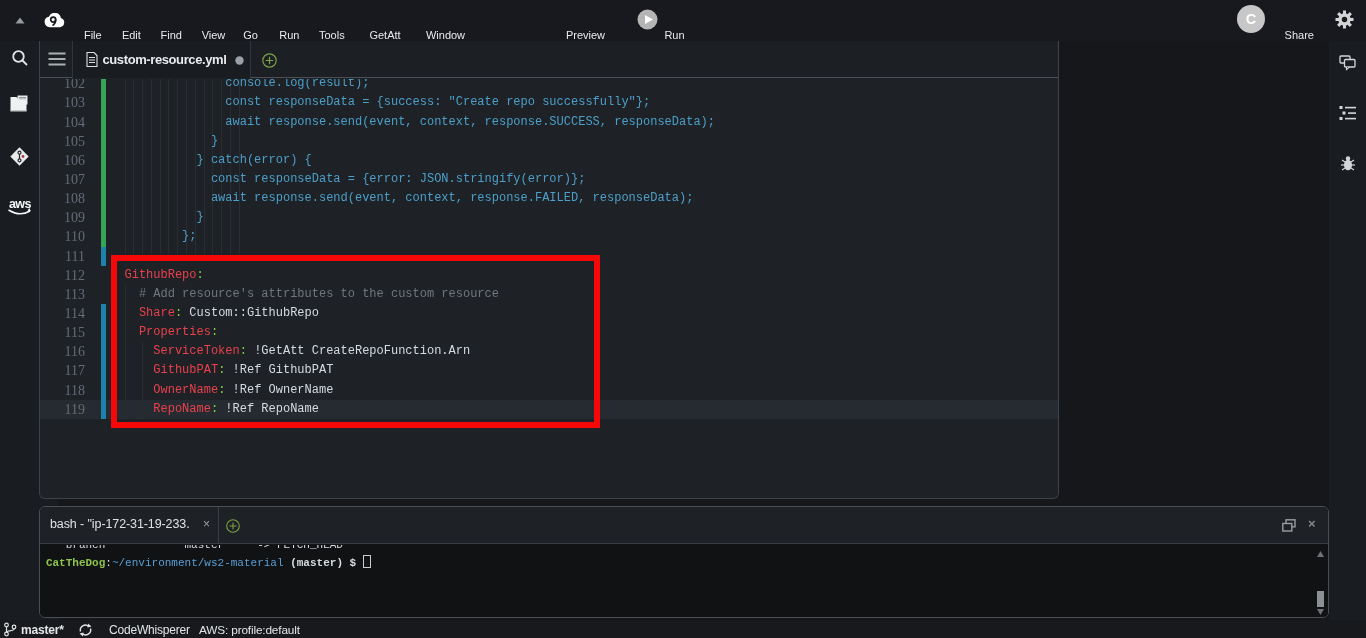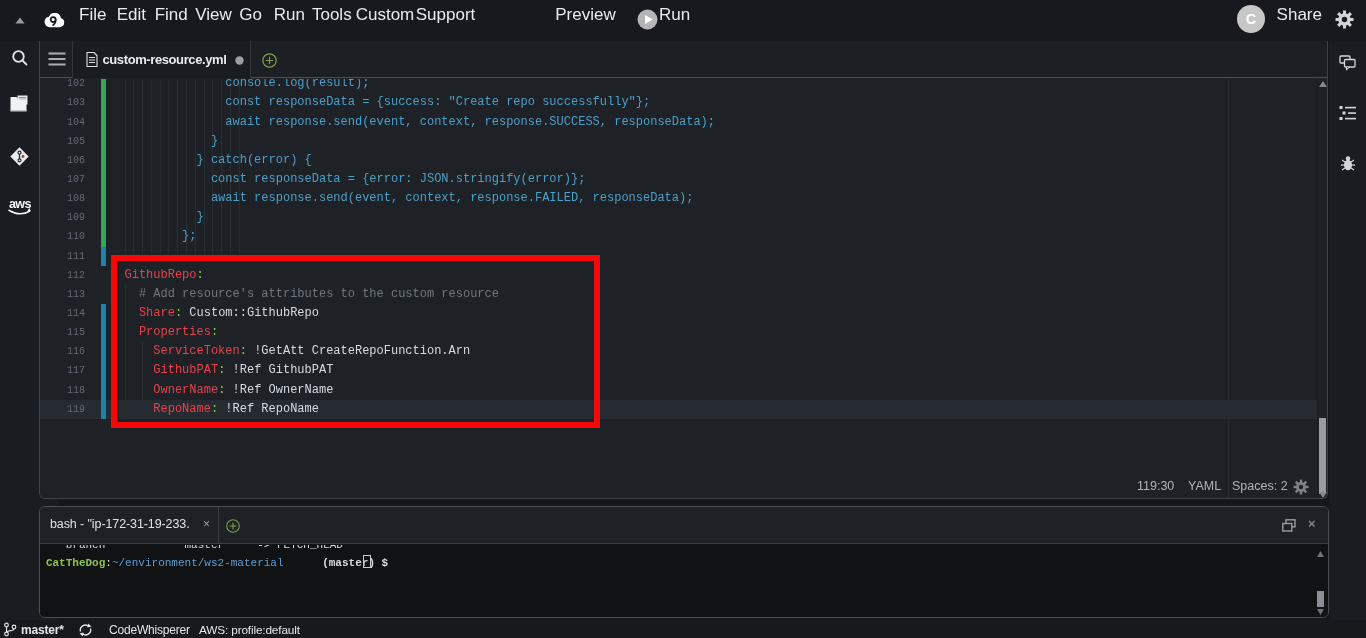--- a/index.html
+++ b/index.html
@@ -3,42 +3,42 @@
 <meta charset="utf-8">
 <style>
   * { margin:0; padding:0; box-sizing:border-box; }
   html,body { width:1366px; height:638px; background:#16181c; overflow:hidden;
     font-family:"Liberation Sans", sans-serif; }
   .abs { position:absolute; }
   #root { position:relative; width:1366px; height:638px; background:#15171b; }
 
   
   #menubar { position:absolute; left:0; top:0; width:1366px; height:41px; background:#17191e; }
-  .mitem { position:absolute; top:5px; transform:translateX(-50%); color:#e8eaed; font-size:17px; white-space:nowrap;text-align:right; }
+  .mitem { position:absolute; top:29px; transform:translateX(-50%); color:#e8eaed; font-size:11px; white-space:nowrap;text-align:right; }
 
   
   #leftbar { position:absolute; left:0; top:41px; width:58px; height:579px; background:#191c21; }
   
   #rightbar { position:absolute; left:1329px; top:41px; width:37px; height:579px; background:#191c21; }
 
   
-  #epanel { position:absolute; left:39px; top:41px; width:1289px; height:458px;
+  #epanel { position:absolute; left:39px; top:41px; width:1020px; height:458px;
     background:#1e2227; border:1px solid #3e434a; border-top:none;
     border-radius:0 0 6px 6px; overflow:hidden; }
   #tabrow { position:absolute; left:0; top:0; width:1287px; height:37px; background:#1c2024;
     border-bottom:1px solid #4a4e55; }
   #tabmenu { position:absolute; left:0; top:0; width:33px; height:37px; border-right:1px solid #32363c; }
   #tab1 { position:absolute; left:33px; top:0; width:178px; height:37px; background:#191d21; border-right:1px solid #32363c; }
   .tabtitle { position:absolute; left:29.5px; top:11px; color:#e9ebee; font-size:13px; font-weight:bold; white-space:nowrap; letter-spacing:-0.4px; }
 
   
   #ed { position:absolute; left:0; top:38px; width:1287px; height:419px; overflow:hidden; background:#1e2227; }
   pre { font-family:"Liberation Mono", monospace; }
   #gutter { position:absolute; left:0; top:-4.7px; width:45px; text-align:right;
-    font-size:10px; line-height:19.14px; color:#636b77; }
+    font-size:14px; line-height:19.14px; color:#636b77;font-family:Liberation Serif, serif; }
   #code { position:absolute; left:84.5px; top:-4.7px; font-size:12px; line-height:19.14px; color:#4c9fc9; }
   .w { color:#d5dbe3; } .r { color:#e8414b; } .g { color:#85d23f; } .c { color:#6f767e; }
   .gbar { position:absolute; left:61px; width:4.5px; }
   .iguide { position:absolute; width:1px; background:#282d34; }
   #ruler { position:absolute; left:1188px; top:0; width:1px; height:419px; background:#272c33; }
   #activeline { position:absolute; left:0; top:320.7px; width:1278px; height:19.1px; background:#262b31; }
   #redrect { position:absolute; left:70.7px; top:175.6px; width:489.7px; height:173.9px;
     border:6.3px solid #f70808; }
 
   
@@ -48,21 +48,21 @@
   #escroll { position:absolute; left:1278.5px; top:0px; width:8px; height:419px; }
   #ethumb { position:absolute; left:0.5px; top:339px; width:7px; height:76px; background:#999b9e; }
 
   
   #tpanel { position:absolute; left:39px; top:506px; width:1290px; height:112px;
     background:#111316; border:1px solid #4a4e55; border-radius:6px; overflow:hidden; }
   #ttabrow { position:absolute; left:0; top:0; width:1288px; height:37px; background:#1e2126; border-bottom:1px solid #3a3e44; }
   #ttab { position:absolute; left:0; top:0; width:179px; height:37px; border-right:1px solid #3a3e44; }
   #tcontent { position:absolute; left:0; top:38px; width:1288px; height:72px; overflow:hidden; background:#101214; }
   #tpre { position:absolute; left:5.9px; top:-7.6px; font-size:11px; line-height:17.4px; color:#d8dce0; }
-  .tg { color:#8ec34e; font-weight:bold; } .tb { color:#5b9fd6;margin-top:8px; } .tw { font-weight:bold;margin-left:32px; }
+  .tg { color:#8ec34e; font-weight:bold; } .tb { color:#5b9fd6;margin-top:8px; } .tw { font-weight:bold; }
   #cursor { position:absolute; left:322.8px; top:9.8px; width:8px; height:13px; border:1px solid #c7cbd0; }
 
   
   #statusbar { position:absolute; left:0; top:620px; width:1366px; height:18px; background:#17191d; }
   .sitem { position:absolute; top:2.5px; color:#e2e5e8; font-size:12px; font-weight:bold; white-space:nowrap; letter-spacing:-0.2px; }
 </style>
 </head>
 <body>
 <div id="root">
 
@@ -75,22 +75,22 @@
       <circle cx="10.2" cy="6.6" r="2.5" fill="none" stroke="#17191e" stroke-width="1.7"></circle>
       <path d="M12.7 6.6 c0 3.4 -0.9 4.8 -3.2 5.9" fill="none" stroke="#17191e" stroke-width="1.7"></path>
     </svg>
     <span class="mitem" style="left:92.8px">File</span>
     <span class="mitem" style="left:131.4px">Edit</span>
     <span class="mitem" style="left:171.2px">Find</span>
     <span class="mitem" style="left:213.5px">View</span>
     <span class="mitem" style="left:250.5px">Go</span>
     <span class="mitem" style="left:289.3px">Run</span>
     <span class="mitem" style="left:331.8px">Tools</span>
-    <span class="mitem" style="left:385px">Custom</span>
-    <span class="mitem" style="left:445.5px">Support</span>
+    <span class="mitem" style="left:385px">GetAtt</span>
+    <span class="mitem" style="left:445.5px">Window</span>
     <span class="mitem" style="left:585.5px">Preview</span>
     <svg class="abs" style="left:637px;top:9px" width="21" height="21" viewBox="0 0 21 21">
       <circle cx="10.5" cy="10.5" r="10" fill="#b5b5b5"></circle>
       <polygon points="8,6 16,10.5 8,15" fill="#ffffff"></polygon>
     </svg>
     <span class="mitem" style="left:674.5px">Run</span>
     <svg class="abs" style="left:1237px;top:4.5px" width="28" height="28" viewBox="0 0 28 28">
       <circle cx="14" cy="14" r="14" fill="#c7c7c7"></circle>
       <text x="14" y="19" text-anchor="middle" font-size="14.5" font-weight="bold" fill="#ffffff" font-family="Liberation Sans">C</text>
     </svg>

